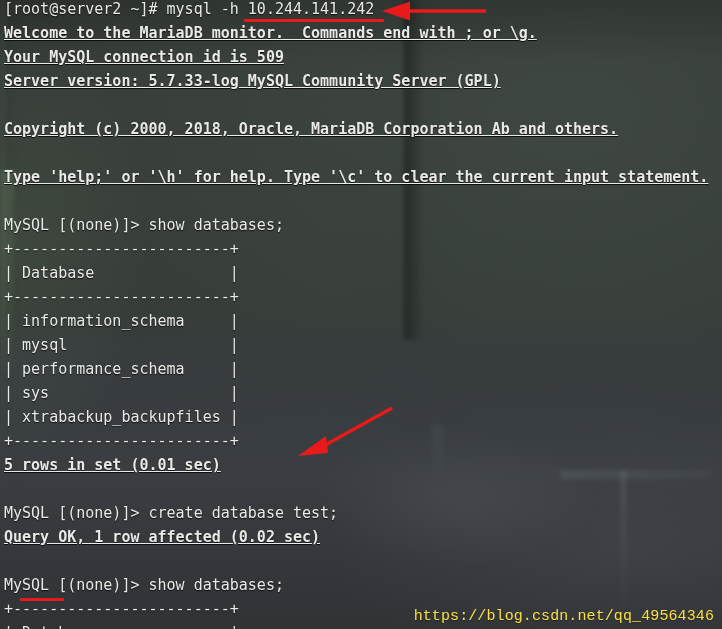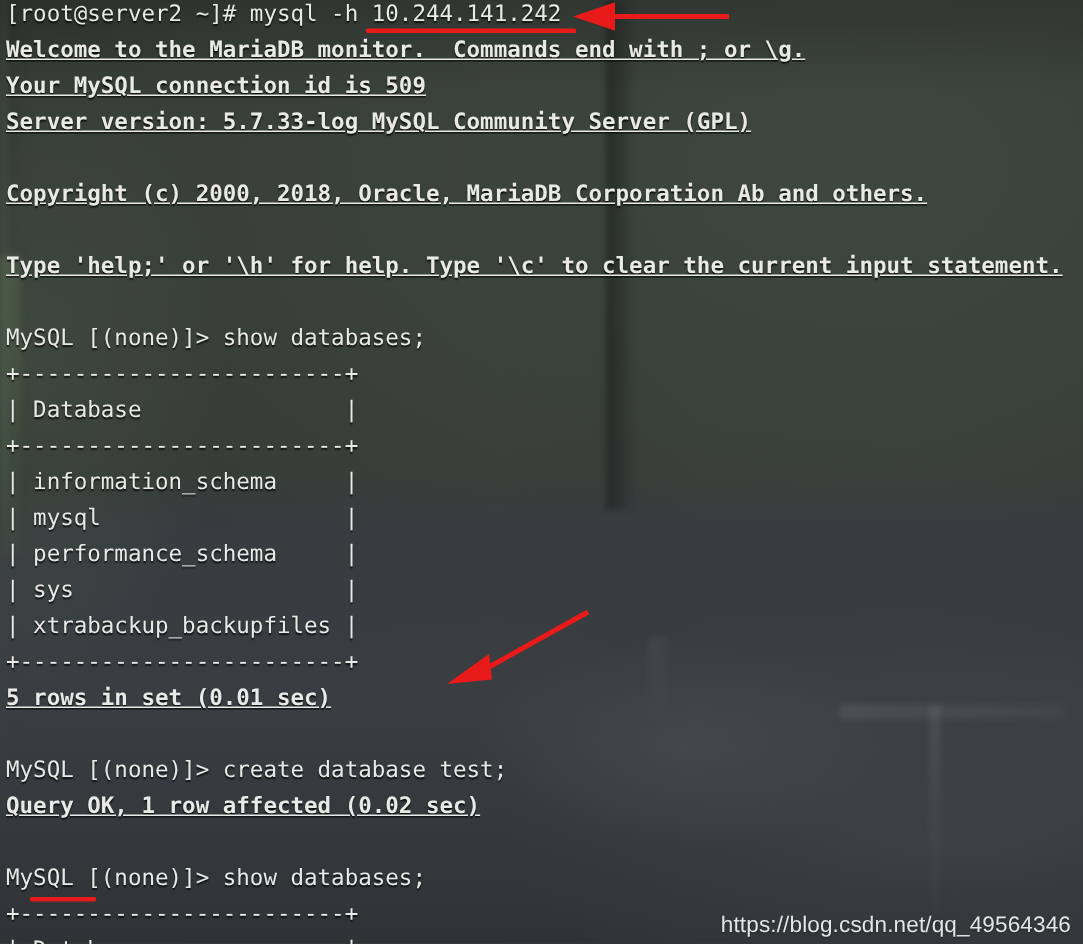--- a/index.html
+++ b/index.html
@@ -97,23 +97,23 @@
     background: #e81a1a;
     border-radius: 1px;
   }
   .arrow { position: absolute; }
 
   
   #watermark {
     position: absolute;
     right: 8px;
     bottom: 4px;
-    font-family: Liberation Sans, sans-serif;
+    font-family: Liberation Mono, monospace;
     font-size: 15px;
-    color: #e5e5e5;
+    color: #fde047;
     letter-spacing: 0.1px;
     text-shadow: 0 1px 1px rgba(0,0,0,0.4);
   }
 </style>
 </head>
 <body>
 
 <div id="desktop">
   <div class="smudge" style="left:404px; top:0; width:18px; height:340px; background:linear-gradient(to right, rgba(20,24,24,0.55), rgba(40,46,44,0.1));"></div>
   <div class="smudge" style="left:560px; top:470px; width:150px; height:9px; background:linear-gradient(to right, rgba(150,152,155,0.18), rgba(160,162,165,0.05));"></div>

